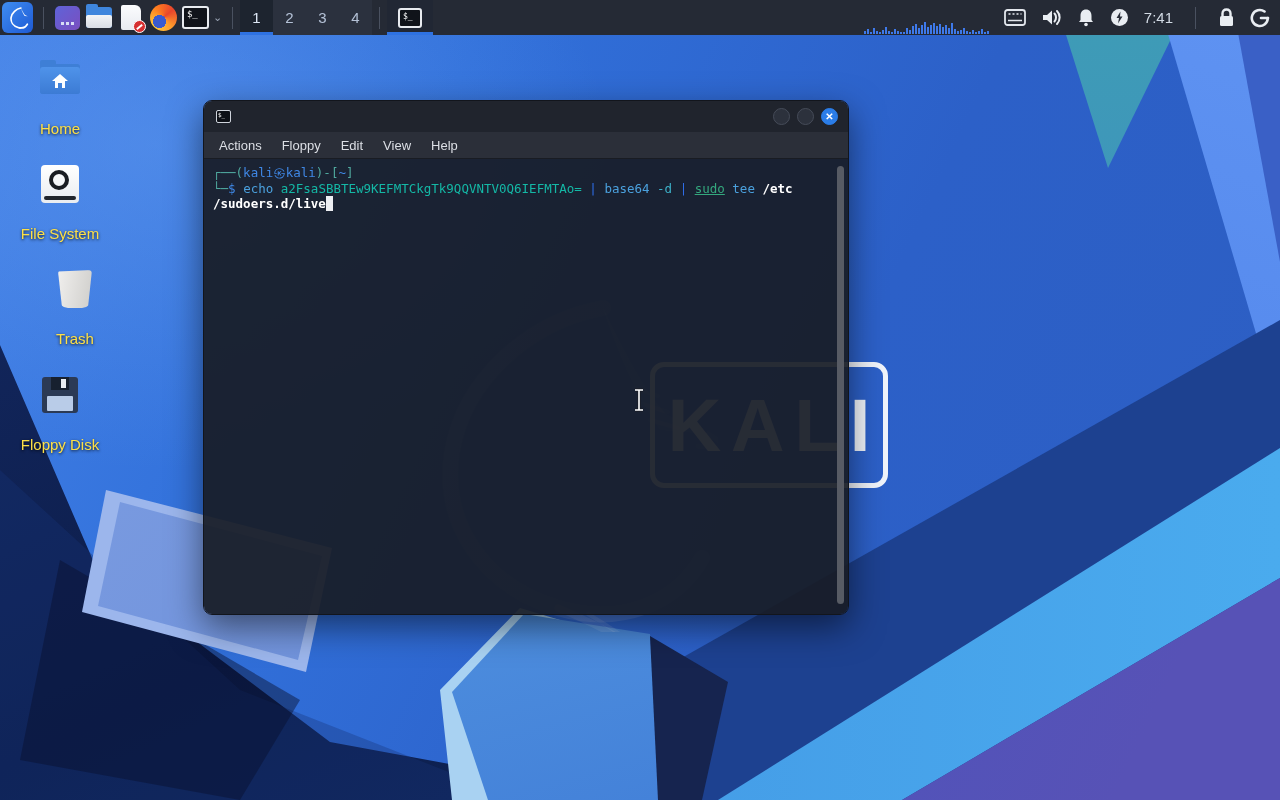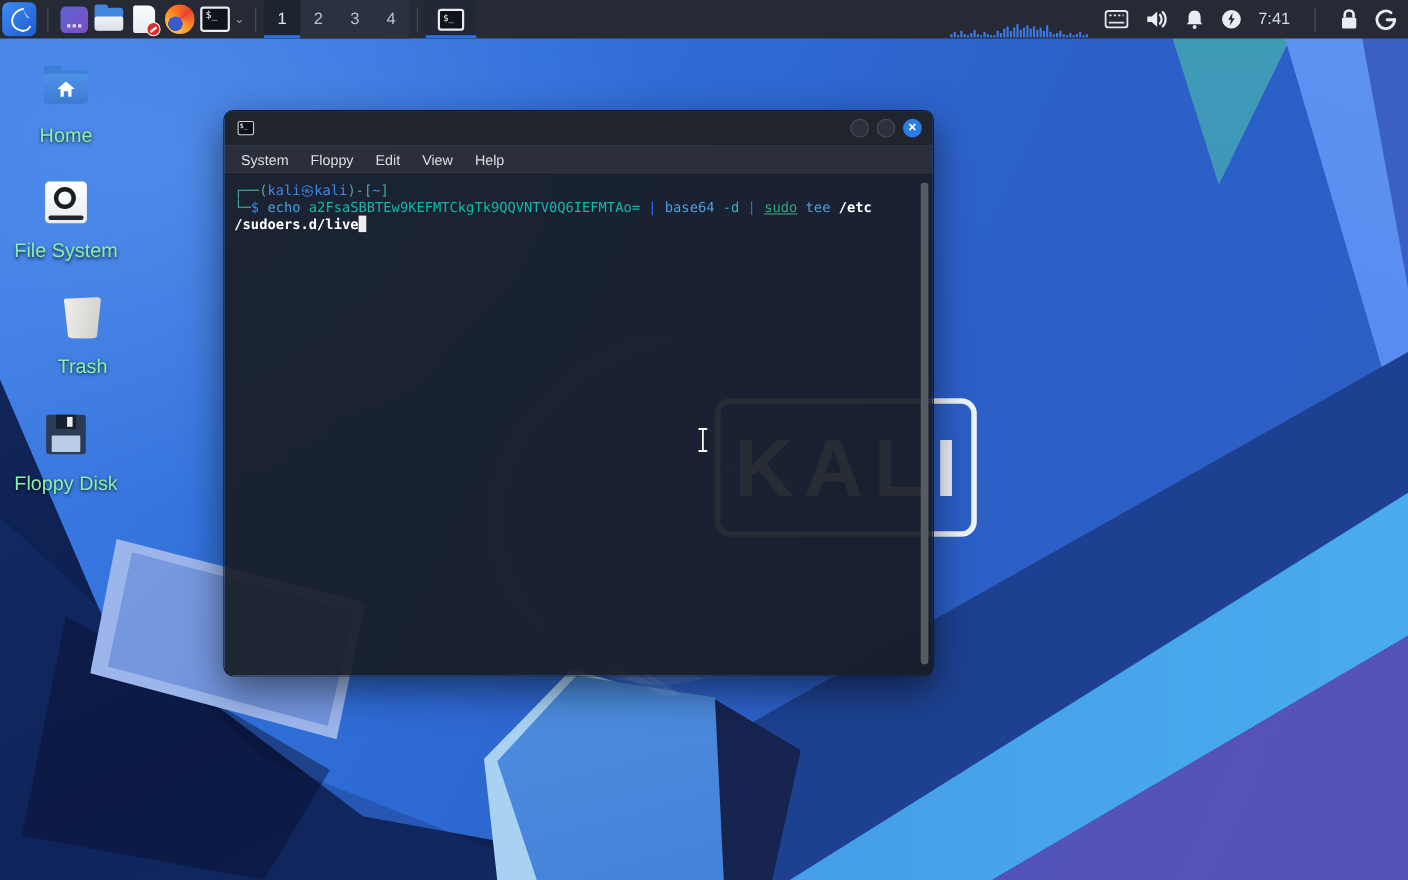--- a/index.html
+++ b/index.html
@@ -64,21 +64,21 @@
   .p-spacer { flex:1; }
   .graph { display:flex; align-items:flex-end; height:35px; padding-bottom:1px; margin-right:14px; }
   .graph i { width:2px; margin-right:1px; background:#3e79ea; display:block; }
   .tray { display:flex; align-items:center; gap:15px; margin-right:10px; }
   .tray svg { display:block; }
   .clock { color:#d2dae4; font-size:15px; }
 
   
   .dicon { position:absolute; width:110px; text-align:center; }
   .dicon .glyph { height:42px; display:flex; align-items:center; justify-content:center; }
-  .dicon .lbl { margin-top:13px; color:#86efac; font-size:18px; text-shadow:0 1px 3px rgba(0,0,0,.85); }
+  .dicon .lbl { margin-top:20px; color:#fde047; font-size:15px; text-shadow:0 1px 3px rgba(0,0,0,.85); }
   .home-ic { position:relative; width:40px; height:30px; }
   .home-ic .back{ position:absolute; inset:0; background:#3e7fd6; border-radius:3px; }
   .home-ic .tab { position:absolute; left:0; top:-4px; width:16px; height:7px; background:#3e7fd6; border-radius:2px 2px 0 0; }
   .home-ic .front{ position:absolute; inset:3px 0 0 0; background:linear-gradient(#4f93ea,#3c7bd4); border-radius:3px; display:flex; align-items:center; justify-content:center; }
   .fs-ic { position:relative; width:38px; height:38px; background:linear-gradient(#ffffff,#e9ecf0); border-radius:4px; }
   .fs-ic .ring { position:absolute; left:8px; top:5px; width:20px; height:20px; border:4px solid #1a1d22; border-radius:50%; }
   .fs-ic .slot { position:absolute; left:3px; bottom:3px; right:3px; height:4px; background:#22262c; border-radius:2px; }
   .trash-ic { width:34px; height:38px; background:linear-gradient(100deg,#f0efed,#cfcecb); border-radius:4px 4px 10px 10px;
     clip-path:polygon(0 4%,100% 0,88% 100%,12% 100%); }
   .floppy-ic { position:relative; width:36px; height:36px; background:#2b3a55; border-radius:3px; }
@@ -201,21 +201,21 @@
 <div class="window">
   <div class="titlebar">
     <div class="title-ic">$_</div>
     <div class="tb-btns">
       <div class="tb-btn"></div>
       <div class="tb-btn"></div>
       <div class="tb-btn close">✕</div>
     </div>
   </div>
   <div class="menubar" id="menubar">
-      <span class="menu-item">System</span>
+      <span class="menu-item">Actions</span>
       <span class="menu-item">Floppy</span>
       <span class="menu-item">Edit</span>
       <span class="menu-item">View</span>
       <span class="menu-item">Help</span>
     </div>
   <div class="term-body" id="term-lines"><div><span class="sg-frame">┌──(</span><span class="sg-user">kali㉿kali</span><span class="sg-frame">)-[</span><span class="sg-user">~</span><span class="sg-frame">]</span></div><div><span class="sg-frame">└─</span><span class="sg-user">$</span><span class="sg-def"> </span><span class="sg-cmd">echo</span><span class="sg-def"> a2FsaSBBTEw9KEFMTCkgTk9QQVNTV0Q6IEFMTAo= </span><span class="sg-pipe">|</span><span class="sg-def"> </span><span class="sg-cmd">base64</span><span class="sg-opt"> -d </span><span class="sg-pipe">|</span><span class="sg-def"> </span><span class="sg-sudo">sudo</span><span class="sg-def"> </span><span class="sg-cmd">tee</span><span class="sg-bw"> /etc</span></div><div><span class="sg-bw">/sudoers.d/live</span><span class="sg-cursor">&nbsp;</span></div></div>
   <div class="scrollbar"></div>
 </div>
 
 <svg class="ibeam" width="14" height="24" viewBox="0 0 14 24">

